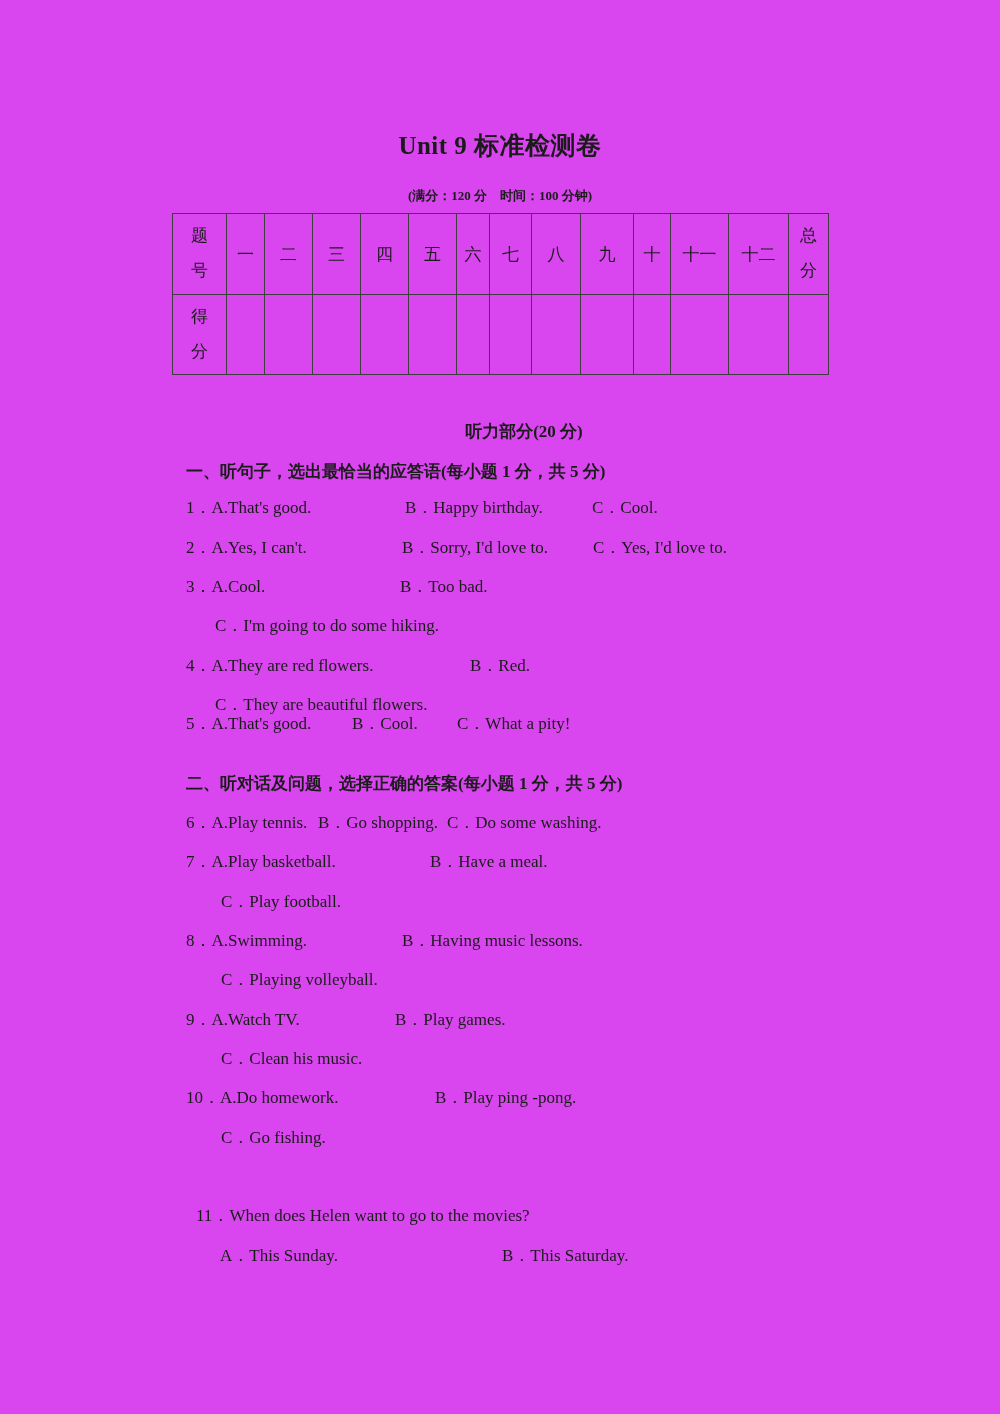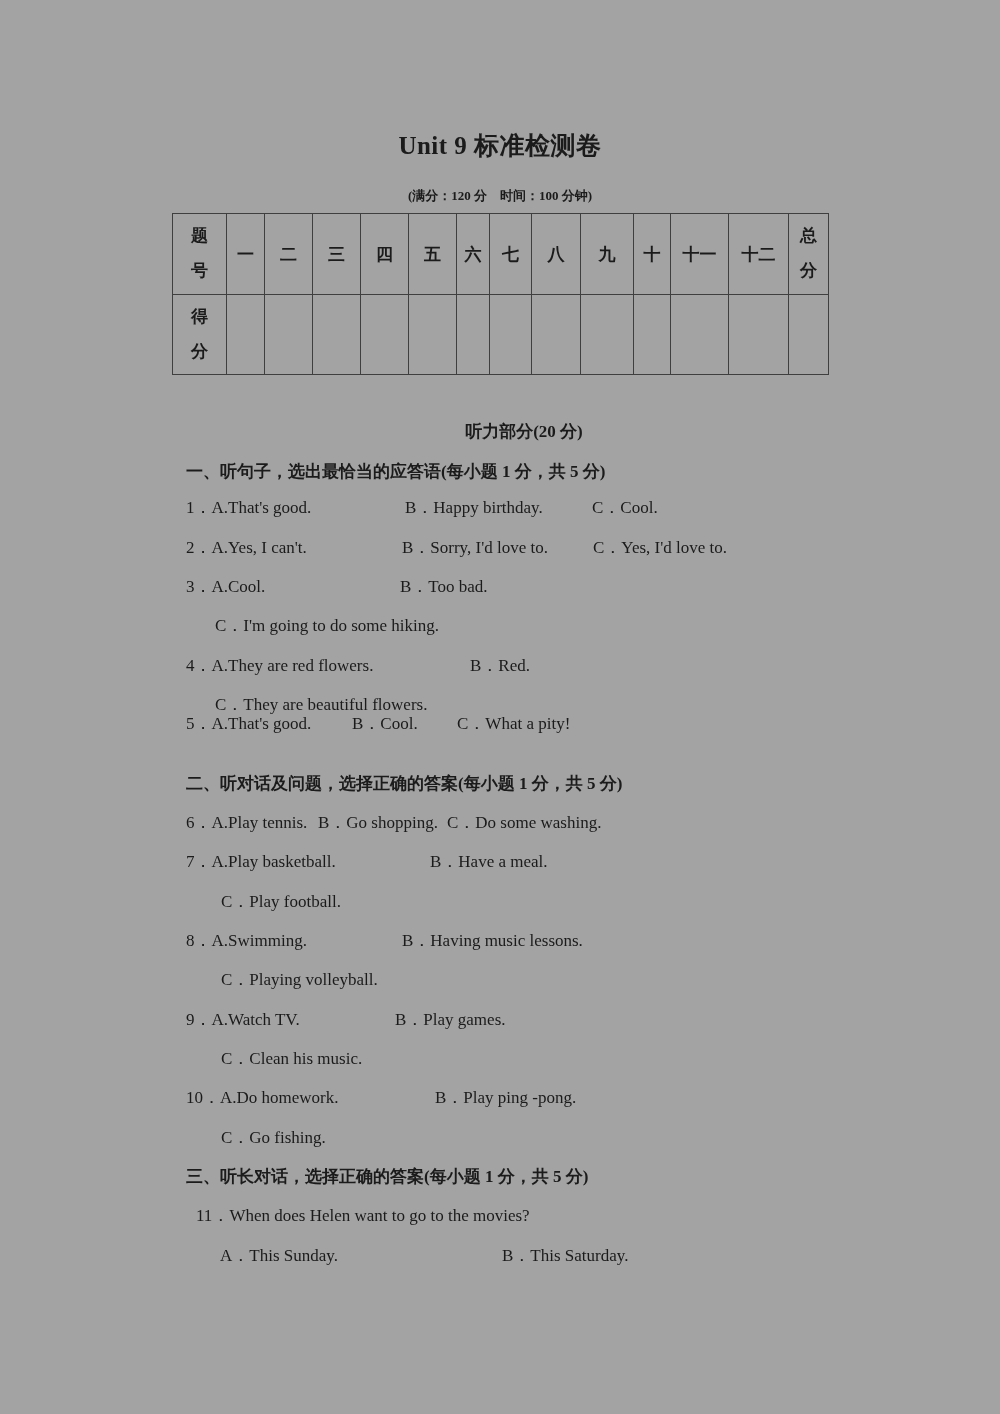--- a/index.html
+++ b/index.html
@@ -1,21 +1,21 @@
 <!DOCTYPE html>
 <html><head>
 <meta charset="utf-8">
 <style>
   html, body { margin: 0; padding: 0; }
   body { background: #ffffff; }
   .page {
     position: relative;
     width: 1000px;
     height: 1414px;
-    background: #a3a3a3;
+    background: #d946ef;
     color: #1b1b1b;
     font-family: "Liberation Serif", "DejaVu Serif", serif;
     font-size: 17px;
     overflow: hidden;
   }
   .paper-title {
     position: absolute;
     top: 131px; left: 0; right: 0;
     text-align: center;
     font-size: 25px;
@@ -30,21 +30,20 @@
     font-size: 13px;
     font-weight: bold;
     line-height: 24px;
   }
   table.score-table {
     position: absolute;
     top: 213px; left: 172px;
     width: 560px;
     border-collapse: collapse;
     table-layout: fixed;
-    font-weight: bold;
   }
   table.score-table td {
     border: 1.5px solid #3f3f3f;
     text-align: center;
     vertical-align: middle;
     font-size: 17px;
     padding: 0;
   }
   table.score-table tr.row-top td { height: 80px; }
   table.score-table tr.row-bottom td { height: 79px; }
@@ -202,23 +201,20 @@
   </div>
 
   <div class="line" style="top:1086px">
     <span class="seg" style="left:186px"><span>10．</span><span>A.Do homework.</span></span>
     <span class="seg" style="left:435px">B．Play ping -pong.</span>
   </div>
   <div class="line" style="top:1126px">
     <span class="seg" style="left:221px">C．Go fishing.</span>
   </div>
 
-  <div class="line" style="top:1165px">
-    <span class="seg bold" style="left:186px">三、听长对话，选择正确的答案(每小题 1 分，共 5 分)</span>
-  </div>
 
   <div class="line" style="top:1204px">
     <span class="seg" style="left:196px"><span>11．</span><span>When does Helen want to go to the movies?</span></span>
   </div>
   <div class="line" style="top:1244px">
     <span class="seg" style="left:220px">A．This Sunday.</span>
     <span class="seg" style="left:502px">B．This Saturday.</span>
   </div>
 
 </div>

